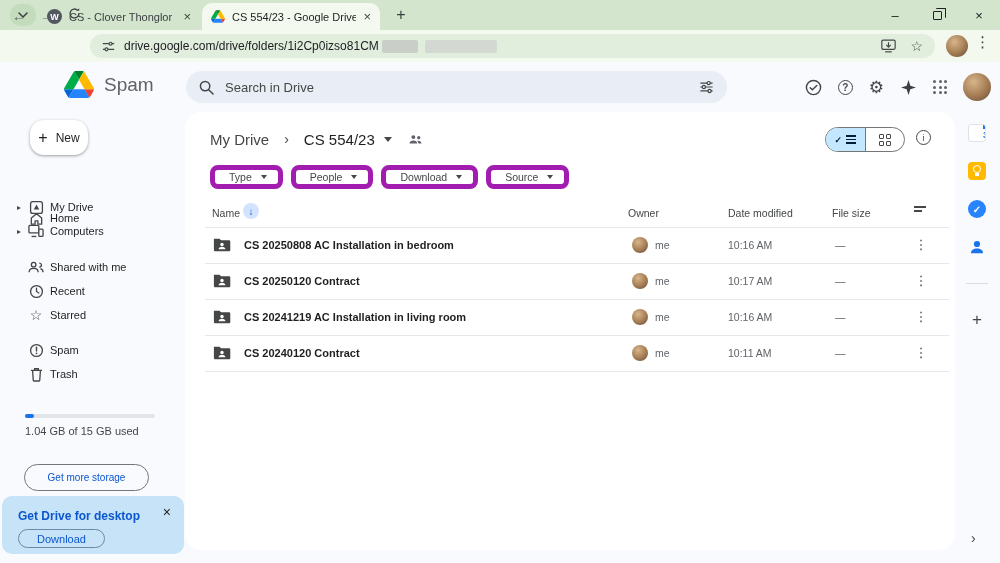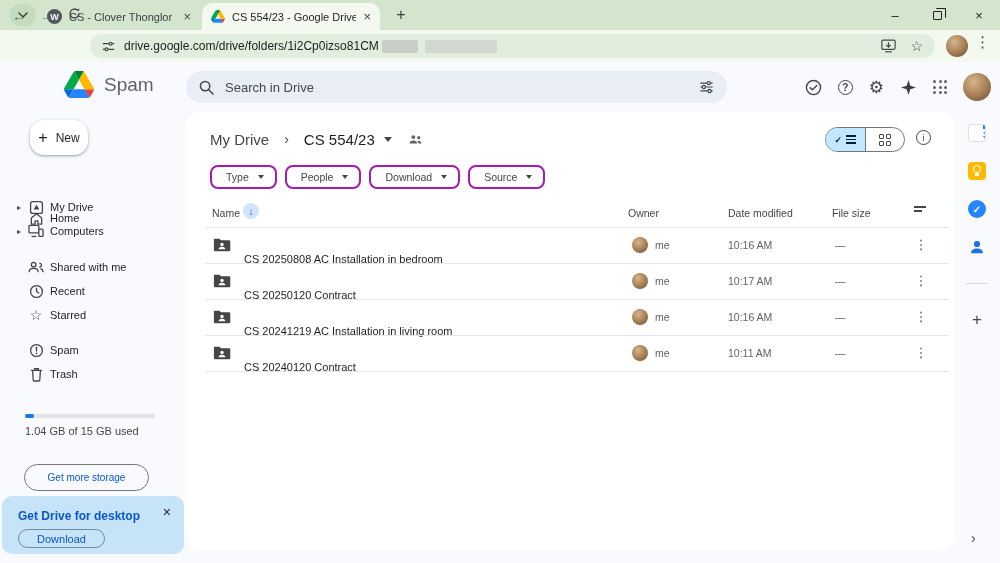--- a/index.html
+++ b/index.html
@@ -72,36 +72,36 @@
   .vtoggle { position:absolute; left:640px; top:15px; width:80px; height:25px; border:1px solid #747775; border-radius:13px; display:flex; overflow:hidden; }
   .vt-list { flex:1; background:#c2e7ff; display:flex; align-items:center; justify-content:center; gap:4px; border-right:1px solid #747775; cursor:pointer; }
   .vt-check { font-size:9px; color:#001d35; font-weight:bold; }
   .vt-bars { display:flex; flex-direction:column; gap:2px; }
   .vt-bars span { width:10px; height:1.6px; background:#001d35; }
   .vt-grid { flex:1; display:flex; align-items:center; justify-content:center; cursor:pointer; }
   .grid-glyph { display:grid; grid-template-columns:5px 5px; grid-template-rows:5px 5px; gap:2px; }
   .grid-glyph span { border:1.3px solid #444746; border-radius:1px; }
   .info-btn { position:absolute; left:731px; top:18px; width:15px; height:15px; border:1.4px solid #444746; border-radius:50%; font-size:9px; color:#444746; display:flex; align-items:center; justify-content:center; cursor:pointer; }
   .chips { position:absolute; left:25px; top:53px; display:flex; gap:8px; }
-  .chip { height:24px; border:2px solid #a21caf; border-radius:8px; background:#fff; display:flex; align-items:center; gap:9px; padding:0 11px 0 14px; font-size:10.5px; color:#444746; cursor:pointer; }
+  .chip { height:24px; border:5px solid #a21caf; border-radius:8px; background:#fff; display:flex; align-items:center; gap:9px; padding:0 11px 0 14px; font-size:10.5px; color:#444746; cursor:pointer; }
   .chip-caret { width:0; height:0; border-left:3.5px solid transparent; border-right:3.5px solid transparent; border-top:4.5px solid #444746; }
 
   .thead { position:absolute; left:0; top:88px; width:100%; height:27px; font-size:10.5px; color:#444746; font-weight:500; }
   .th-name { position:absolute; left:27px; top:7px; }
   .sort-arrow { position:absolute; left:58px; top:3px; width:16px; height:16px; border-radius:50%; background:#d3e3fd; color:#0b57d0; font-size:10px; display:flex; align-items:center; justify-content:center; cursor:pointer; }
   .th-owner { position:absolute; left:443px; top:7px; }
   .th-mod { position:absolute; left:543px; top:7px; }
   .th-size { position:absolute; left:647px; top:7px; }
   .th-sorticon { position:absolute; left:729px; top:6px; display:flex; flex-direction:column; gap:2.5px; cursor:pointer; }
   .th-sorticon span { height:1.6px; background:#444746; }
   .hline { position:absolute; left:20px; right:6px; height:1px; background:#e4e7eb; }
 
   .frow { position:absolute; left:0; width:100%; height:36px; cursor:pointer; }
   .frow .ficon { position:absolute; left:28px; top:10px; }
-  .fname { position:absolute; left:59px; top:0; line-height:36px; font-size:11px; font-weight:400; color:#1f1f1f; white-space:nowrap;margin-top:14px; }
+  .fname { position:absolute; left:59px; top:0; line-height:36px; font-size:11px; font-weight:700; color:#1f1f1f; white-space:nowrap; }
   .fowner-av { position:absolute; left:447px; top:10px; width:16px; height:16px; border-radius:50%; background:radial-gradient(circle at 38% 32%, #d8b58a, #a47c54 55%, #5f4a36); }
   .fowner { position:absolute; left:470px; top:0; line-height:36px; font-size:10.5px; color:#5f6368; }
   .fmod { position:absolute; left:543px; top:0; line-height:36px; font-size:10.5px; color:#5f6368; }
   .fsize { position:absolute; left:650px; top:0; line-height:36px; font-size:10.5px; color:#5f6368; }
   .frow-menu { position:absolute; left:729px; top:0; line-height:36px; font-size:13px; color:#444746; width:14px; text-align:center; }
 
   
   .sp-icon { position:absolute; left:968px; width:18px; height:18px; cursor:pointer; }
   .cal-icon { background:#fff; border:1px solid #dfe1e5; border-radius:3px; overflow:hidden;padding-left:14px; }
   .cal-top { height:4px; background:#1a73e8; }

